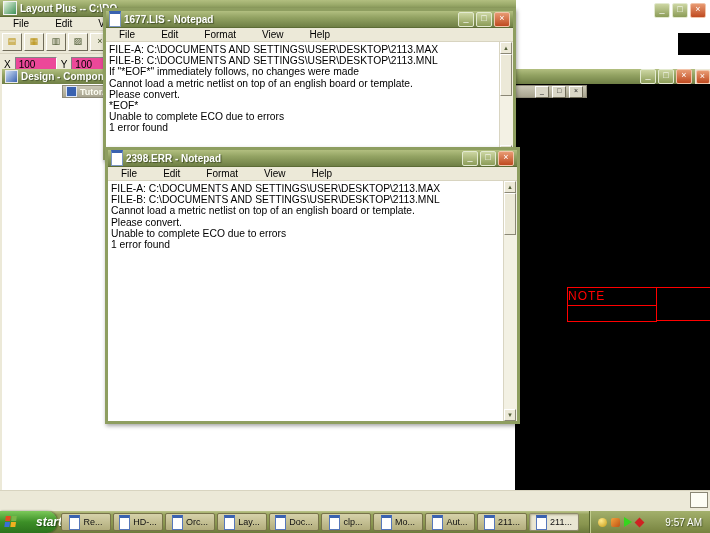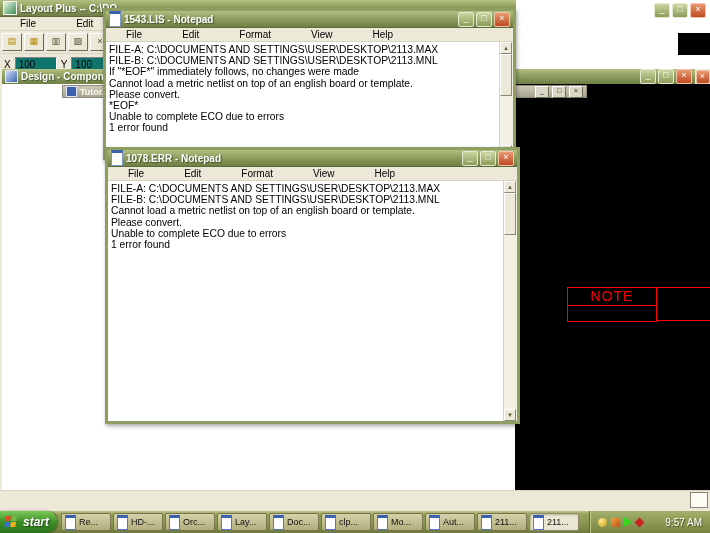--- a/index.html
+++ b/index.html
@@ -14,49 +14,49 @@
              flex:1;white-space:nowrap;overflow:hidden;}
   .cap-btns{display:flex;gap:2px;flex:none;}
   .cap-btn{width:14px;height:13px;border-radius:2px;border:1px solid #e3ead0;
            background:linear-gradient(180deg,#ccd6a2,#8c9c58);color:#fff;
            font-size:9px;line-height:10px;text-align:center;cursor:default;}
   .cap-btn.close{background:linear-gradient(180deg,#e89a72,#bf4a20);border-color:#f2c5ab;}
 
   .np-ico{width:10px;height:12px;background:#fff;border:1px solid #7b96c2;border-top:3px solid #3a62b0;flex:none;}
   .menu-bar{display:flex;align-items:center;height:13px;background:#ece9d8;
             border-bottom:1px solid #d8d4c0;font-size:10px;color:#000;}
-  .menu-item{padding:0 20px;white-space:nowrap;}
+  .menu-item{padding:0 13px;white-space:nowrap;}
 
   
   #layoutplus{position:absolute;left:0;top:0;width:516px;height:69px;background:#ece9d8;}
   .lp-ico{width:12px;height:12px;background:linear-gradient(135deg,#e8f5e0,#3d8f58);border:1px solid #f2f2f2;flex:none;}
   #lp-toolbar{height:20px;display:flex;align-items:center;gap:2px;padding:1px 2px;background:#ece9d8;border-bottom:1px solid #d8d4c0;}
   .tb-icon{width:18px;height:16px;background:#ece9d8;border:1px solid;border-color:#fff #6e6a58 #6e6a58 #fff;
            font-size:9px;line-height:14px;text-align:center;color:#44502a;}
   .tb-icon:nth-child(1),.tb-icon:nth-child(2){color:#b58a00;}
   #lp-coords{height:20px;display:flex;align-items:center;gap:4px;padding:0 4px;font-size:10px;}
-  .coord-input{width:34px;height:13px;background:#0f766e;border:1px solid;border-color:#848284 #fff #fff #848284;
+  .coord-input{width:34px;height:13px;background:#ec4899;border:1px solid;border-color:#848284 #fff #fff #848284;
                font-size:10px;line-height:13px;padding:0 3px;}
 
   
   #topright{position:absolute;left:516px;top:0;width:194px;height:69px;background:#fff;}
   #topright .cap-btns{position:absolute;right:4px;top:3px;}
   #black-frag{position:absolute;left:678px;top:33px;width:32px;height:22px;background:#000;}
 
   
   #design-cap{position:absolute;left:2px;top:69px;width:693px;height:15px;}
   #design-cap .cap{height:15px;}
   .ds-ico{width:11px;height:11px;background:linear-gradient(135deg,#cfe0f5,#3a62b0);border:1px solid #e8e8e8;flex:none;}
   #right-gray{position:absolute;left:695px;top:69px;width:15px;height:19px;background:#ece9d8;
               display:flex;justify-content:center;padding-top:1px;}
   #right-gray .cap-btn{width:12px;height:12px;}
   #design-client{position:absolute;left:2px;top:84px;width:513px;height:406px;background:#fff;}
   #canvas{position:absolute;left:515px;top:84px;width:195px;height:406px;background:#000;}
   .note-box{position:absolute;border:1px solid #f00;color:#f00;}
-  #note1{left:52px;top:203px;width:88px;height:17px;font-size:14px;line-height:17px;text-align:center;letter-spacing:1px;}
+  #note1{left:52px;top:203px;width:88px;height:17px;font-size:12px;line-height:17px;letter-spacing:1px;}
   #note2{left:52px;top:221px;width:88px;height:15px;}
   .note-line{position:absolute;height:1px;background:#f00;}
   #nline1{left:141px;top:203px;width:54px;}
   #nline2{left:141px;top:236px;width:54px;}
 
   #child-bar{position:absolute;left:62px;top:85px;width:525px;height:13px;display:flex;align-items:center;gap:3px;
              padding:0 3px;background:linear-gradient(180deg,#ccc9b7,#a8a48f);border:1px solid #8f8b78;box-sizing:border-box;}
   .child-ico{width:9px;height:9px;background:#3a62b0;border:1px solid #dfe6f5;flex:none;}
   .child-title{font-size:9px;font-weight:bold;color:#fdfdf2;flex:1;white-space:nowrap;overflow:hidden;}
   .cls-btn{width:12px;height:10px;background:#d9d6c6;border:1px solid;border-color:#fff #6f6b58 #6f6b58 #fff;
@@ -76,33 +76,33 @@
   .sb{position:absolute;top:0;right:0;bottom:0;width:13px;background:#f3f1e4;border-left:1px solid #d9d5c2;}
   .sb-btn{width:12px;height:12px;background:#ece9d8;border:1px solid;border-color:#fff #8a8775 #8a8775 #fff;
           font-size:6px;line-height:10px;text-align:center;color:#55603a;box-sizing:border-box;}
   .sb-btn.down{position:absolute;bottom:0;left:0;}
   .sb-thumb{position:absolute;top:12px;left:0;width:12px;height:42px;background:#ece9d8;border:1px solid;
             border-color:#fff #8a8775 #8a8775 #fff;box-sizing:border-box;}
 
   
   #taskbar{position:absolute;left:0;top:511px;width:710px;height:22px;z-index:10;display:flex;align-items:center;
            background:linear-gradient(180deg,#bcc58b 0%,#97a35d 15%,#89954f 60%,#6d7a3c 100%);}
-  #start-button{flex:none;width:57px;height:22px;border-radius:0 10px 10px 0;display:flex;align-items:center;gap:6px;
+  #start-button{flex:none;width:57px;height:22px;border-radius:0 10px 10px 0;display:flex;align-items:center;gap:19px;
                 padding:0 8px 0 5px;box-sizing:border-box;cursor:default;
                 background:linear-gradient(180deg,#7cc95a 0%,#3c8f27 50%,#2c731c 100%);
                 box-shadow:1px 0 2px rgba(0,0,0,.45);}
   #start-label{color:#fff;font-weight:bold;font-style:italic;font-size:12px;text-shadow:1px 1px 1px #1e4a12;}
   .flag{width:12px;height:12px;display:grid;grid-template-columns:5px 5px;grid-template-rows:5px 5px;gap:1px;
         transform:skewX(-8deg);flex:none;}
   .flag i{display:block;}
   .f1{background:#e34b22;}.f2{background:#7ab648;}.f3{background:#3a6fd8;}.f4{background:#f0b01f;}
   #task-btns{display:flex;gap:2px;margin-left:4px;}
   .task-btn{width:50px;height:18px;border-radius:2px;border:1px solid #77734a;box-sizing:border-box;
             background:linear-gradient(180deg,#d6d2aa,#b2ad7c);display:flex;align-items:center;gap:3px;
-            padding:0 3px;font-size:9px;color:#111;overflow:hidden;white-space:nowrap;cursor:default;}
+            padding:0 3px;font-size:9px;color:#111;overflow:hidden;white-space:nowrap;cursor:default;justify-content:center;}
   .task-btn.active{background:#e9e6d2;border-color:#8d896a;box-shadow:inset 1px 1px 2px #b5b194;}
   .task-icon{width:9px;height:11px;background:#fff;border:1px solid #5577bb;border-top:3px solid #3a62b0;flex:none;}
   #tray{margin-left:auto;height:22px;display:flex;align-items:center;gap:4px;padding:0 8px;
         background:linear-gradient(180deg,#a3b06c,#77833f);border-left:1px solid #5a672f;
         box-shadow:inset 1px 0 0 #c2cd8f;}
   .tray-gold{width:9px;height:9px;border-radius:50%;background:radial-gradient(circle at 35% 30%,#ffe98a,#c69b16);}
   .tray-orange{width:9px;height:9px;border-radius:2px;background:linear-gradient(135deg,#f2a23c,#c05314);}
   .tray-play{width:0;height:0;border-left:8px solid #35d61e;border-top:5px solid transparent;border-bottom:5px solid transparent;}
   .tray-red{width:7px;height:7px;background:#cf2222;transform:rotate(45deg);}
   #tray-time{color:#fff;font-size:10px;margin-left:18px;text-shadow:1px 1px 1px #45522a;}
@@ -184,21 +184,21 @@
     <span class="cls-btn">□</span>
     <span class="cls-btn">×</span>
   </div>
 
   <div id="status-strip"></div>
   <div id="corner-box"></div>
 
   <div class="np-win" id="lis-win">
     <div class="cap">
       <span class="np-ico"></span>
-      <span class="cap-title">1543.LIS - Notepad</span>
+      <span class="cap-title">1677.LIS - Notepad</span>
       <span class="cap-btns">
         <span class="cap-btn">_</span>
         <span class="cap-btn">□</span>
         <span class="cap-btn close">×</span>
       </span>
     </div>
     <div class="menu-bar">
       <span class="menu-item">File</span>
       <span class="menu-item">Edit</span>
       <span class="menu-item">Format</span>
@@ -218,21 +218,21 @@
         <div class="sb-btn">▲</div>
         <div class="sb-thumb"></div>
         <div class="sb-btn down">▼</div>
       </div>
     </div>
   </div>
 
   <div class="np-win" id="err-win">
     <div class="cap">
       <span class="np-ico"></span>
-      <span class="cap-title">1078.ERR - Notepad</span>
+      <span class="cap-title">2398.ERR - Notepad</span>
       <span class="cap-btns">
         <span class="cap-btn">_</span>
         <span class="cap-btn">□</span>
         <span class="cap-btn close">×</span>
       </span>
     </div>
     <div class="menu-bar">
       <span class="menu-item">File</span>
       <span class="menu-item">Edit</span>
       <span class="menu-item">Format</span>

